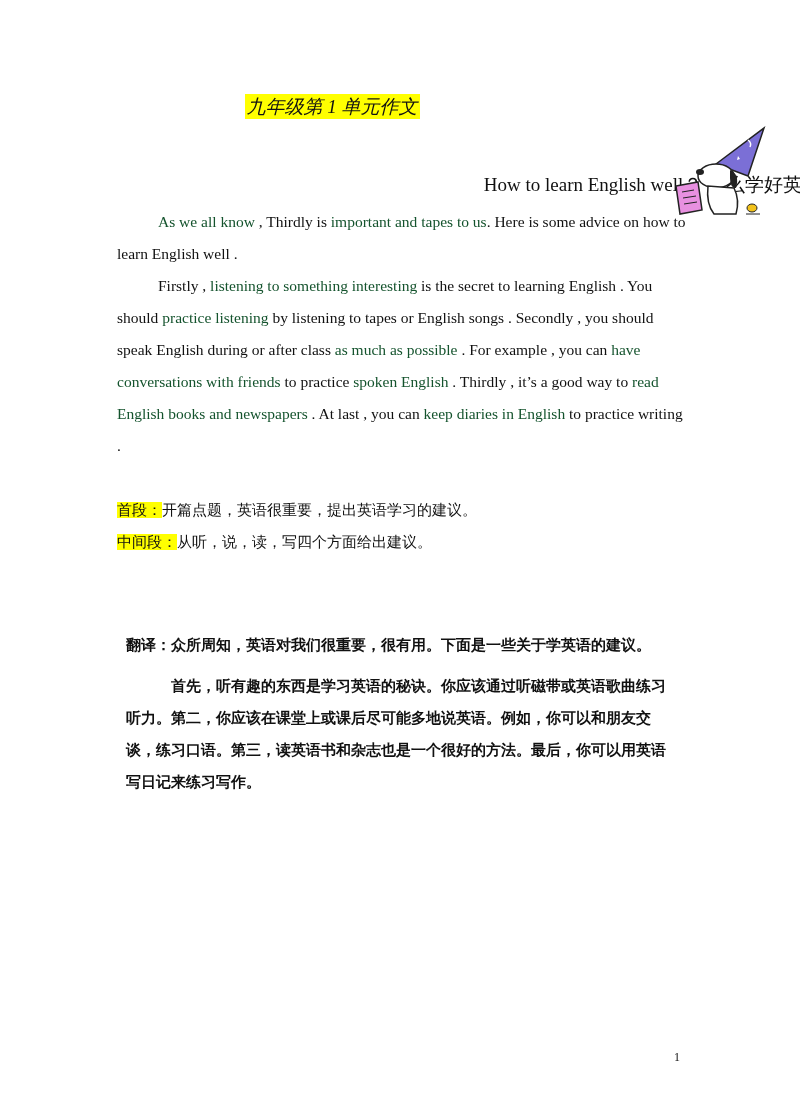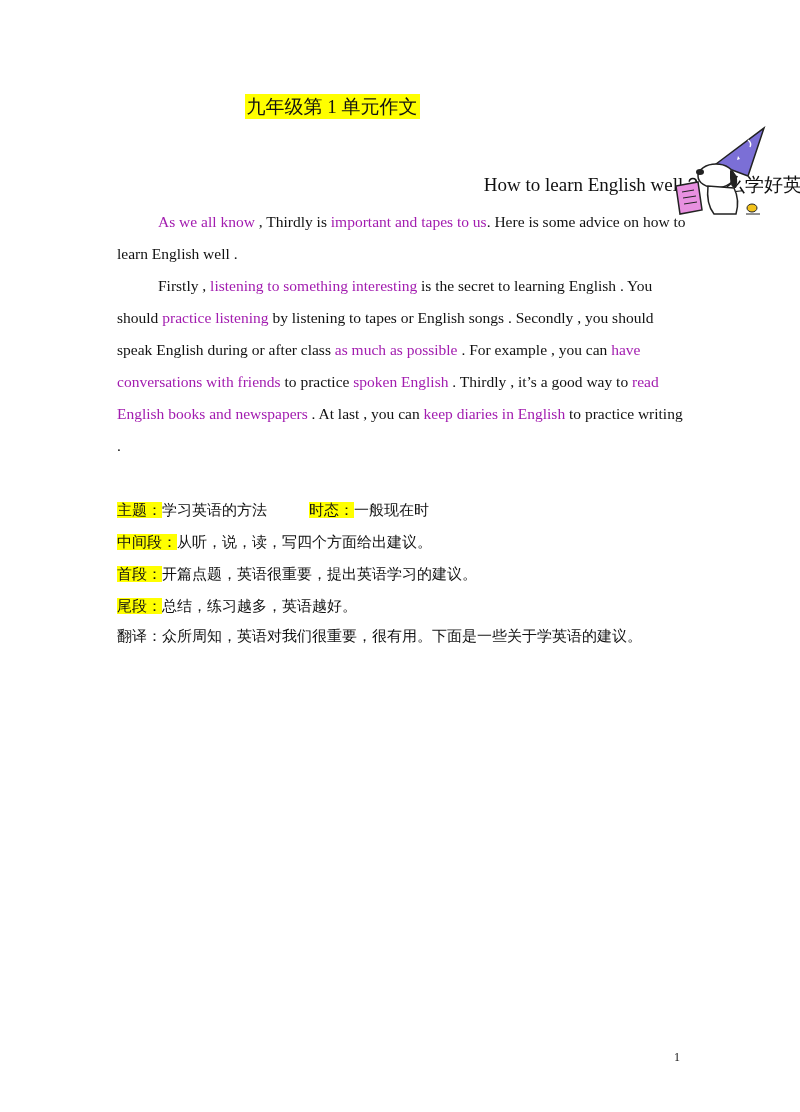--- a/index.html
+++ b/index.html
@@ -1,35 +1,35 @@
 <!DOCTYPE html>
 <html><head>
   <meta charset="utf-8">
   <style>
     html, body { margin: 0; padding: 0; background: #ffffff; }
     body { width: 800px; height: 1112px; position: relative; overflow: hidden;
            font-family: "Liberation Serif", "DejaVu Serif", serif; color: #111; }
-    .page-title { position: absolute; top: 94px; left: 0; width: 664px; text-align: center; }
+    .page-title { position: absolute; top: 94px; left: 0; width: 664px; text-align: center; font-style: italic; }
     .page-title span { background: #ffff00; font-size: 19px; padding: 2px 2px; }
     .subtitle { position: absolute; top: 172px; left: 0; width: 800px; text-align: right;
                 font-size: 19px; padding-left: 40px; }
     .snoopy { position: absolute; left: 668px; top: 126px; width: 100px; height: 92px; }
     .essay { position: absolute; left: 117px; top: 206px; width: 570px; font-size: 15.5px;
              line-height: 32px; }
     .essay p { margin: 0; }
     .indent { text-indent: 41px; }
-    .hl { color: #a21caf; }
+    .hl { color: #14532d; }
     .notes { position: absolute; left: 117px; top: 494px; width: 570px; font-size: 15px;
              line-height: 32px; }
     .notes p { margin: 0; }
     .tag { background: #ffff00; }
     .gap { display: inline-block; width: 42px; }
     .trans { position: absolute; left: 117px; top: 620px; width: 560px; font-size: 15px;
              line-height: 32px; }
-    .trans p { margin: 0; }
+    .trans p { margin: 9px; font-weight: bold; }
     .trans .para { text-indent: 45px; margin-top: 6px; line-height: 32px; }
     .trans .para2 { text-indent: 30px; }
     .page-num { position: absolute; left: 674px; top: 1050px; font-size: 12px; }
   </style>
 </head>
 <body>
 
 <div class="page-title">
   <span>九年级第 1 单元作文</span>
 </div>
@@ -61,30 +61,25 @@
   <p class="indent">
     <span class="hl">As we all know</span><span> , Thirdly is </span><span class="hl">important and tapes to us</span><span>. Here is some advice on how to learn English well .</span>
   </p>
   <p class="indent">
     <span>Firstly , </span><span class="hl">listening to something interesting</span><span> is the secret to learning English . You should </span><span class="hl">practice listening</span><span> by listening to tapes or English songs . Secondly , you should speak English during or after class </span><span class="hl">as much as possible</span><span> . For example , you can </span><span class="hl">have conversations with friends</span><span> to practice </span><span class="hl">spoken English</span><span> . Thirdly , it’s a good way to </span><span class="hl">read English books and newspapers</span><span> . At last , you can </span><span class="hl">keep diaries in English</span><span> to practice writing .</span>
   </p>
 </div>
 
 <div class="notes">
   <p>
-    <span class="tag">主题：</span><span>学习英语的方法</span><span class="gap"></span><span class="tag">时态：</span><span>一般现在时</span>
+    <span class="tag">首段：</span><span>开篇点题，英语很重要，提出英语学习的建议。</span>
   </p>
   <p>
     <span class="tag">中间段：</span><span>从听，说，读，写四个方面给出建议。</span>
-  </p>
-  <p>
-    <span class="tag">首段：</span><span>开篇点题，英语很重要，提出英语学习的建议。</span>
-  </p>
-  <p>
-    <span class="tag">尾段：</span><span>总结，练习越多，英语越好。</span>
   </p>
 </div>
 
 <div class="trans">
   <p>翻译：众所周知，英语对我们很重要，很有用。下面是一些关于学英语的建议。</p>
+  <p class="para">首先，听有趣的东西是学习英语的秘诀。你应该通过听磁带或英语歌曲练习听力。第二，你应该在课堂上或课后尽可能多地说英语。例如，你可以和朋友交谈，练习口语。第三，读英语书和杂志也是一个很好的方法。最后，你可以用英语写日记来练习写作。</p>
 </div>
 
 <div class="page-num">1</div>
 
 </body></html>

